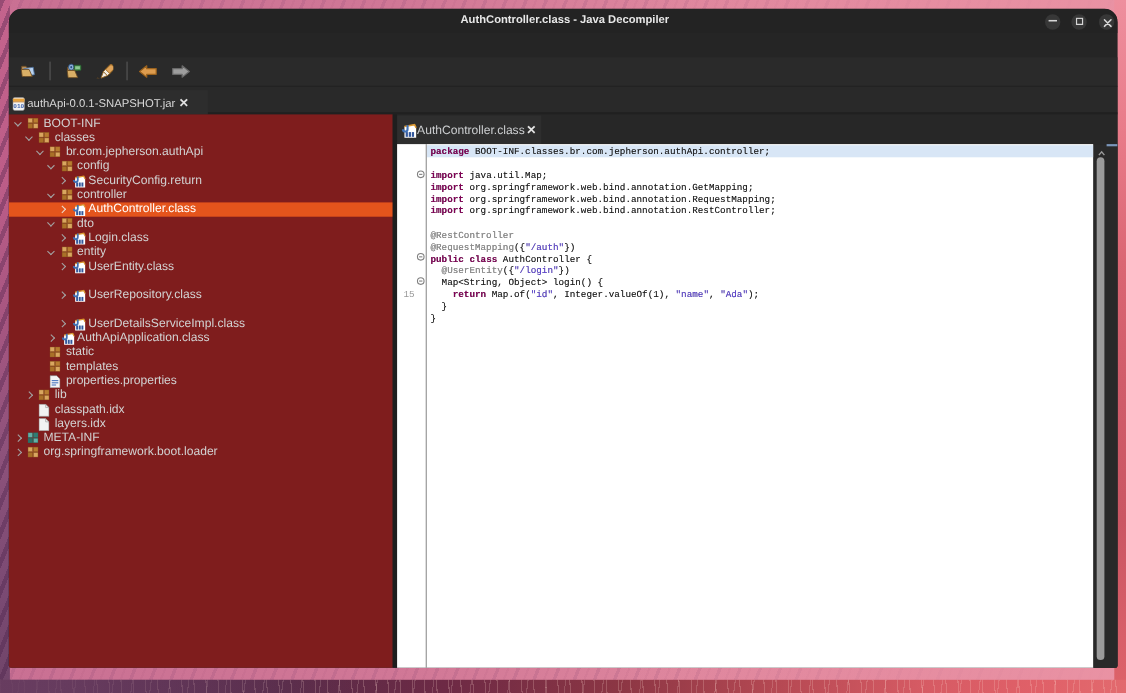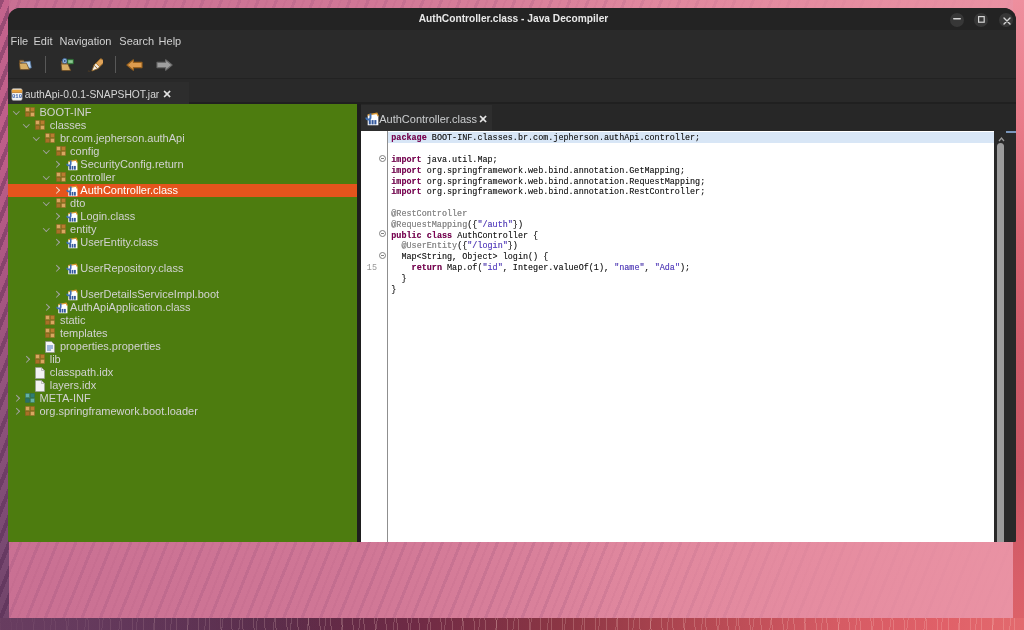--- a/index.html
+++ b/index.html
@@ -13,35 +13,35 @@
  linear-gradient(180deg,#c4648d 0%,#bd5d88 25%,#a85681 45%,#8e527b 65%,#7b4a73 85%,#6f4468 100%);}
 #wpright{position:absolute;left:1013px;top:0;width:11px;height:630px;
 background:linear-gradient(180deg,#ee8f9e 0%,#e87a88 20%,#da6673 38%,#d05c6a 55%,#ca5663 75%,#d85f69 92%,#dd6268 100%);}
 #wpbottom{position:absolute;left:0;top:618px;width:1024px;height:12px;
 background:
  linear-gradient(90deg, rgba(103,60,95,.9) 0%, rgba(103,60,95,.55) 12%, rgba(103,60,95,0) 32%),
  repeating-linear-gradient(86deg, rgba(255,215,205,.22) 0 1px, rgba(255,215,205,0) 1px 11px),
  repeating-linear-gradient(97deg, rgba(255,225,215,.18) 0 1px, rgba(0,0,0,0) 1px 17px),
  linear-gradient(90deg,#6b3f63 0%,#5c3153 12%,#582b48 25%,#6e2a45 40%,#8c3644 55%,#b84a54 70%,#d65b64 82%,#e06068 92%,#e26a6e 100%);}
 
-#win{position:absolute;left:8px;top:8px;width:1008px;height:534px;background:#252525;border-radius:12px 12px 2px 2px;overflow:hidden}
+#win{position:absolute;left:8px;top:8px;width:1008px;height:599px;background:#252525;border-radius:12px 12px 2px 2px;overflow:hidden}
 #titlebar{position:absolute;left:0;top:0;width:1008px;height:22px;background:#232323}
 #title{position:absolute;left:0;top:0;width:1008px;height:22px;line-height:22px;text-align:center;font-size:10.2px;font-weight:bold;color:#e8e8e8;padding-left:3px}
 .wbtn{position:absolute;top:5px;width:14px;height:14px;border-radius:50%;background:#373737}
 .glyph{position:absolute;color:#d6d6d6}
 #menubar{position:absolute;left:0;top:22px;width:1008px;height:22px;background:#2a2a2a}
 .mi{position:absolute;top:0;height:22px;line-height:22px;font-size:11px;color:#d0d0d0}
 #toolbar{position:absolute;left:0;top:44px;width:1008px;height:27px;background:#2a2a2a;border-bottom:1px solid #222}
 .tsep{position:absolute;top:4px;width:1px;height:17px;background:#585858}
 #jarrow{position:absolute;left:0;top:71px;width:1008px;height:25px;background:#292929;border-bottom:2px solid #202020}
 #jartab{position:absolute;left:0;top:3px;width:181px;height:22px;background:#2d2d2d}
 #jartxt{position:absolute;left:16.8px;top:5px;height:21px;line-height:21px;font-size:10.3px;color:#d6d6d6}
 #jarx{position:absolute;left:154.5px;top:5px;height:21px;line-height:21px;font-size:11px;font-weight:bold;color:#e2e2e2}
 
-#tree{position:absolute;left:0;top:96px;width:349px;height:517px;background:#4d7c0f}
+#tree{position:absolute;left:0;top:96px;width:349px;height:517px;background:#7f1d1d}
 #split{position:absolute;left:349px;top:96px;width:4px;height:517px;background:#1e1e1e}
 #edpanel{position:absolute;left:353px;top:96px;width:655px;height:517px;background:#272727}
 #edtab{position:absolute;left:0px;top:1px;width:131px;height:26px;background:#2e2e2e}
 #edtabtxt{position:absolute;left:18.2px;top:3px;height:25px;line-height:25px;font-size:11px;color:#ccced0}
 #edtabx{position:absolute;left:117.5px;top:3px;height:25px;line-height:25px;font-size:11px;font-weight:bold;color:#e6e6e6}
 #white{position:absolute;left:0px;top:27px;width:633px;height:487px;background:#fff}
 #hl{position:absolute;left:27px;top:0.8px;width:606px;height:10.8px;background:#d8e6f6}
 #gutline{position:absolute;left:26px;top:0;width:1px;height:487px;background:#8f8f8f}
 #code{position:absolute;left:30.3px;top:2.4px;font:8.45px/10.79px "Liberation Mono",monospace;color:#1c1c1c;white-space:pre;text-shadow:0 0 0.4px rgba(20,20,20,0.5)}
 #code b{font-weight:bold;color:#7f0055}
@@ -77,27 +77,20 @@
     <svg class="glyph" style="left:945px;top:10px" width="8" height="2">
           <rect width="8" height="1.6" rx="0.8" fill="#d6d6d6"></rect>
         </svg>
     <svg class="glyph" style="left:970px;top:8px" width="7" height="7">
           <rect x="0.6" y="0.6" width="5.6" height="5.6" fill="none" stroke="#d6d6d6" stroke-width="1.2"></rect>
         </svg>
     <svg class="glyph" style="left:994.5px;top:8.5px" width="8" height="8">
           <path d="M1,1 L7,7 M7,1 L1,7" stroke="#d6d6d6" stroke-width="1.4" stroke-linecap="round"></path>
         </svg>
   </div>
-  <div id="menubar">
-    <span class="mi" style="left:2.5px">File</span>
-    <span class="mi" style="left:25.5px">Edit</span>
-    <span class="mi" style="left:51.5px">Navigation</span>
-    <span class="mi" style="left:111.3px">Search</span>
-    <span class="mi" style="left:150.6px">Help</span>
-  </div>
   <div id="toolbar">
     <svg style="position:absolute;left:10px;top:6px" width="15" height="13" viewBox="0 0 18 15" preserveAspectRatio="none">
       <path d="M2,2.6 h4.6 l1.4,1.6 h5.4 V6 H2 Z" fill="#b8905a" stroke="#6a4a22" stroke-width="0.9"></path>
       <path d="M4.2,5.2 L14.6,3.6 L16,11.4 L5.6,13 Z" fill="#b9d2ee" stroke="#4a6f9e" stroke-width="0.9"></path>
       <path d="M1.6,6 H10.2 L13.6,13.4 H2.6 Z" fill="#d9af66" stroke="#6a4a22" stroke-width="0.9"></path>
     </svg>
     <div class="tsep" style="left:36.6px"></div>
     <svg style="position:absolute;left:50.6px;top:5px" width="16" height="15" viewBox="0 0 20 17" preserveAspectRatio="none">
       <path d="M3,4.6 h4.6 l1.4,1.6 h5.4 V8 H3 Z" fill="#b8905a" stroke="#6a4a22" stroke-width="0.9"></path>
       <circle cx="7.2" cy="4.6" r="3.1" fill="#8fb0d8" stroke="#2d5382" stroke-width="0.9"></circle>
@@ -265,21 +258,21 @@
         <div class="tr" style="top:184.0px">
           <span class="chev cc" style="left:46.3px"></span>
           <span class="ticon" style="left:57.8px"><svg width="12" height="12" viewBox="0 0 13 13">
               <path d="M2.5,2.8 L11,1.2 L12.4,4 V12.3 H2.5 Z" fill="#ffffff"></path>
               <path d="M2.5,2.8 L11,1.2 L12.4,4" fill="none" stroke="#da9730" stroke-width="1.3"></path>
               <path d="M5.1,1.5 V5.1 a1.95,1.95 0 0 1 -3.9,0" fill="none" stroke="#3f70b4" stroke-width="1.8"></path>
               <rect x="3.5" y="7.5" width="1.9" height="4" fill="#33589c"></rect>
               <rect x="6.1" y="7.5" width="1.9" height="4" fill="#33589c"></rect>
               <rect x="8.7" y="7.5" width="1.9" height="4" fill="#33589c"></rect>
             </svg></span>
-          <span class="tx" style="left:72.3px">UserDetailsServiceImpl.boot</span>
+          <span class="tx" style="left:72.3px">UserDetailsServiceImpl.class</span>
         </div>
         <div class="tr" style="top:197.0px">
           <span class="chev cc" style="left:36.099999999999994px"></span>
           <span class="ticon" style="left:47.599999999999994px"><svg width="12" height="12" viewBox="0 0 13 13">
               <path d="M2.5,2.8 L11,1.2 L12.4,4 V12.3 H2.5 Z" fill="#ffffff"></path>
               <path d="M2.5,2.8 L11,1.2 L12.4,4" fill="none" stroke="#da9730" stroke-width="1.3"></path>
               <path d="M5.1,1.5 V5.1 a1.95,1.95 0 0 1 -3.9,0" fill="none" stroke="#3f70b4" stroke-width="1.8"></path>
               <rect x="3.5" y="7.5" width="1.9" height="4" fill="#33589c"></rect>
               <rect x="6.1" y="7.5" width="1.9" height="4" fill="#33589c"></rect>
               <rect x="8.7" y="7.5" width="1.9" height="4" fill="#33589c"></rect>

